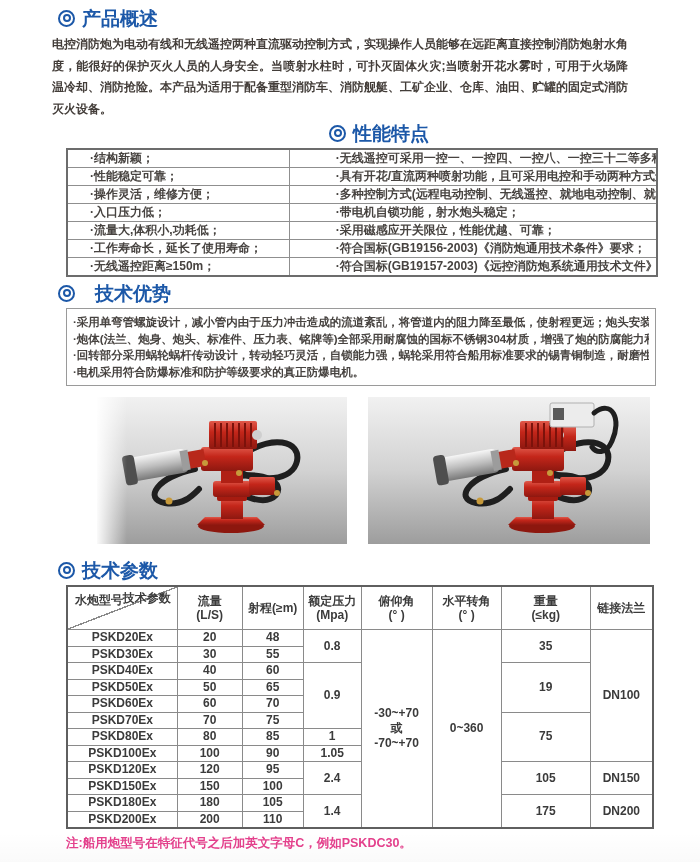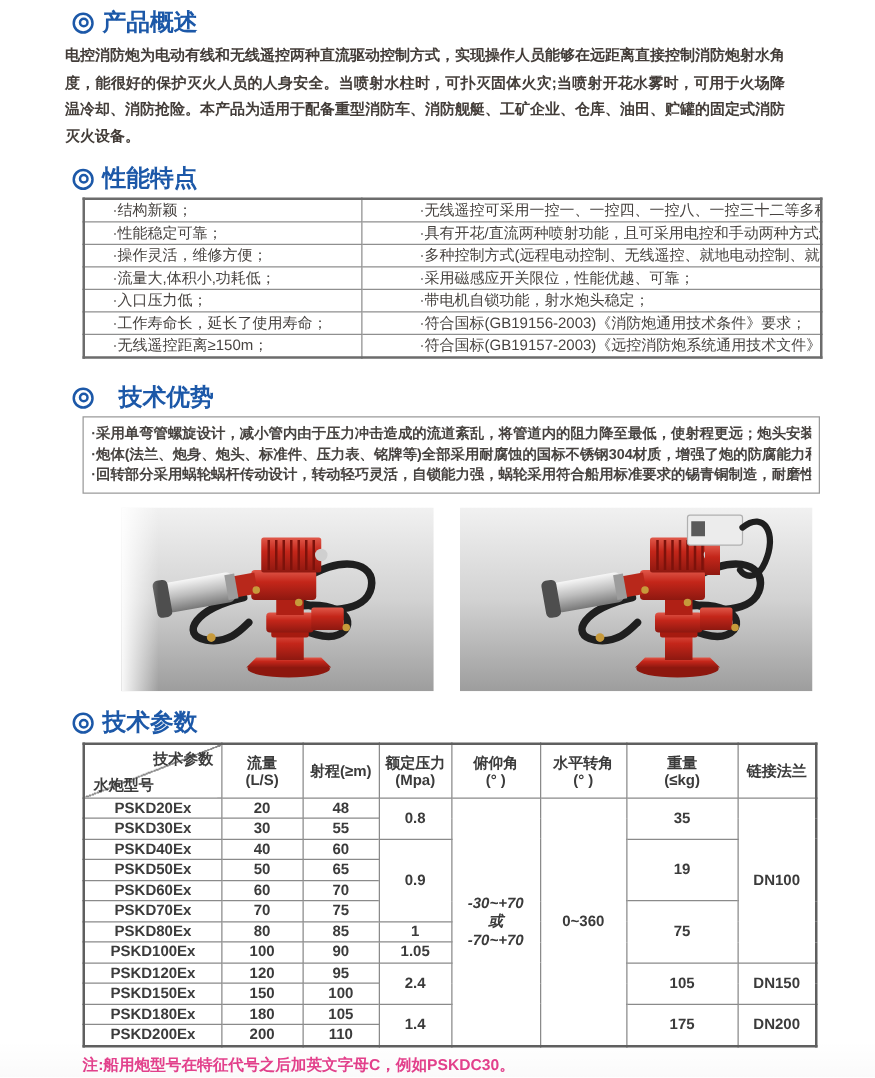--- a/index.html
+++ b/index.html
@@ -17,33 +17,33 @@
     flex:0 0 auto;width:13px;height:13px;border:2.5px solid #1c58a8;border-radius:50%;
     display:flex;align-items:center;justify-content:center;
   }
   .bullseye::after{content:"";width:4px;height:4px;border:2px solid #1c58a8;border-radius:50%;}
   #sec-overview .sec-title{margin-top:7px;}
   .overview-text{
     margin:5px 0 0 52px;width:576px;
     font-size:12px;line-height:21.5px;color:#433d39;font-weight:600;
     text-align:justify;
   }
-  #sec-features .sec-title{margin-top:12px;}
+  #sec-features .sec-title{margin-top:2px;justify-content:center;}
   #features-table{
     border-collapse:collapse;table-layout:fixed;width:592px;margin:4px 0 0 66px;
     border:2px solid #6c6c6c;
   }
   #features-table td{
     border:1px solid #8f8f8f;height:16px;
-    font-size:12px;color:#474340;font-weight:400;
+    font-size:12px;color:#474340;font-weight:700;
     padding:0 4px 0 22px;overflow:hidden;white-space:nowrap;
   }
   #features-table td.f-left{width:33%;}
   #features-table td.f-right{padding-left:46px;}
-  #sec-advantages .sec-title{margin-top:20px;gap:20px;}
+  #sec-advantages .sec-title{margin-top:5px;gap:20px;}
   .adv-box{
     margin:4px 0 0 66px;width:576px;border:1.5px solid #9a9a9a;padding:5px 6px;
   }
   .adv-item{
     font-size:11.5px;line-height:16.5px;color:#474340;font-weight:600;white-space:nowrap;overflow:hidden;
   }
   .photos{display:flex;gap:21px;margin:11px 0 0 97px;}
   .photo{margin:0;padding:0;height:147px;}
   .photo-left{width:250px;}
   .photo-right{width:282px;}
@@ -52,29 +52,29 @@
   #params-table{
     border-collapse:collapse;table-layout:fixed;width:588px;margin:4px 0 0 66px;
     border:2px solid #5f5f5f;
   }
   #params-table th,#params-table td{
     border:1px solid #8a8a8a;text-align:center;vertical-align:middle;
     font-size:12px;color:#3b3b3b;font-weight:700;padding:0 2px;
   }
   #params-table thead th{height:38px;white-space:pre-line;line-height:14px;font-weight:700;}
   #params-table tbody td{height:15.5px;line-height:15px;}
-  .c-multiline{white-space:pre-line;line-height:17px;font-style:italic;}
+  .c-multiline{white-space:pre-line;line-height:17px;}
   .diag{
     position:relative;
     background-image:linear-gradient(to bottom right,
       transparent calc(50% - 0.7px), #8a8a8a calc(50% - 0.7px),
       #8a8a8a calc(50% + 0.7px), transparent calc(50% + 0.7px));
   }
   .diag .corner-top{position:absolute;top:4px;right:6px;font-size:12px;}
-  .diag .corner-bottom{position:absolute;bottom:3px;left:7px;font-size:12px;}
+  .diag .corner-bottom{position:absolute;bottom:22px;left:7px;font-size:12px;}
   .note{
     margin:6px 0 0 66px;font-size:12.5px;font-weight:700;color:#e5418d;
   }
   .page-edge{position:absolute;left:0;bottom:0;width:700px;height:30px;
     background:linear-gradient(to bottom,rgba(0,0,0,0),rgba(0,0,0,0.02));}
 </style>
 </head>
 <body>
 
 <div class="page">
@@ -100,26 +100,26 @@
           </tr>
           <tr>
             <td class="f-left">·性能稳定可靠；</td>
             <td class="f-right">·具有开花/直流两种喷射功能，且可采用电控和手动两种方式进行调节；</td>
           </tr>
           <tr>
             <td class="f-left">·操作灵活，维修方便；</td>
             <td class="f-right">·多种控制方式(远程电动控制、无线遥控、就地电动控制、就地手动控制)；</td>
           </tr>
           <tr>
+            <td class="f-left">·入口压力低；</td>
+            <td class="f-right">·带电机自锁功能，射水炮头稳定；</td>
+          </tr>
+          <tr>
             <td class="f-left">·流量大,体积小,功耗低；</td>
             <td class="f-right">·采用磁感应开关限位，性能优越、可靠；</td>
-          </tr>
-          <tr>
-            <td class="f-left">·入口压力低；</td>
-            <td class="f-right">·带电机自锁功能，射水炮头稳定；</td>
           </tr>
           <tr>
             <td class="f-left">·工作寿命长，延长了使用寿命；</td>
             <td class="f-right">·符合国标(GB19156-2003)《消防炮通用技术条件》要求；</td>
           </tr>
           <tr>
             <td class="f-left">·无线遥控距离≥150m；</td>
             <td class="f-right">·符合国标(GB19157-2003)《远控消防炮系统通用技术文件》要求；</td>
           </tr>
         </tbody>
@@ -129,20 +129,21 @@
   <section id="sec-advantages">
     <h2 class="sec-title">
       <span class="bullseye"></span>
       <span>技术优势</span>
     </h2>
     <div class="adv-box">
       <div id="advantages-list">
           <div class="adv-item">·采用单弯管螺旋设计，减小管内由于压力冲击造成的流道紊乱，将管道内的阻力降至最低，使射程更远；炮头安装了精确的蜂窝整流装置，水柱更加集中；</div>
           <div class="adv-item">·炮体(法兰、炮身、炮头、标准件、压力表、铭牌等)全部采用耐腐蚀的国标不锈钢304材质，增强了炮的防腐能力和工作强度，进而大大延长了水炮的使用寿命；</div>
           <div class="adv-item">·回转部分采用蜗轮蜗杆传动设计，转动轻巧灵活，自锁能力强，蜗轮采用符合船用标准要求的锡青铜制造，耐磨性能强，消除转动粘滞，延长了使用寿命；</div>
+          <div class="adv-item">·电机采用符合防爆标准和防护等级要求的真正防爆电机。</div>
         </div>
     </div>
   </section>
 
   <div class="photos">
     <figure class="photo photo-left">
       <svg viewBox="0 0 250 147">
         <defs>
           <linearGradient id="bgG" x1="0" y1="0" x2="0" y2="1">
             <stop offset="0" stop-color="#f1f1f1"></stop>

